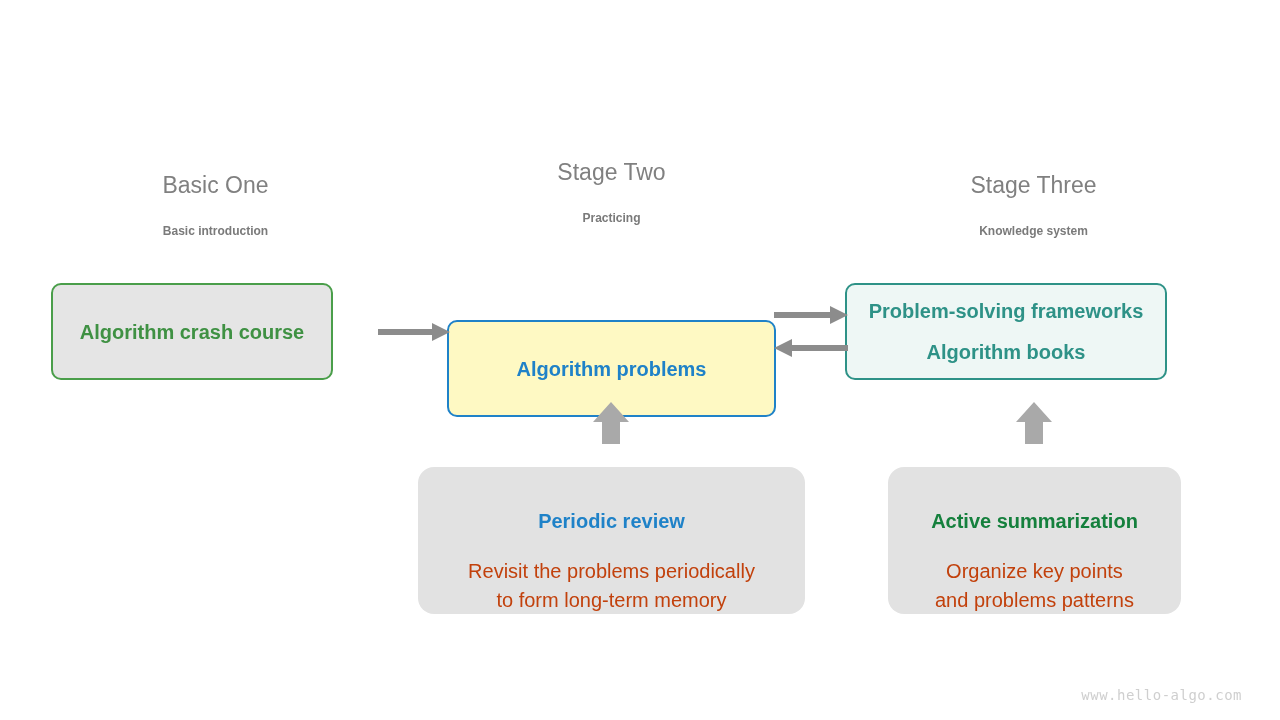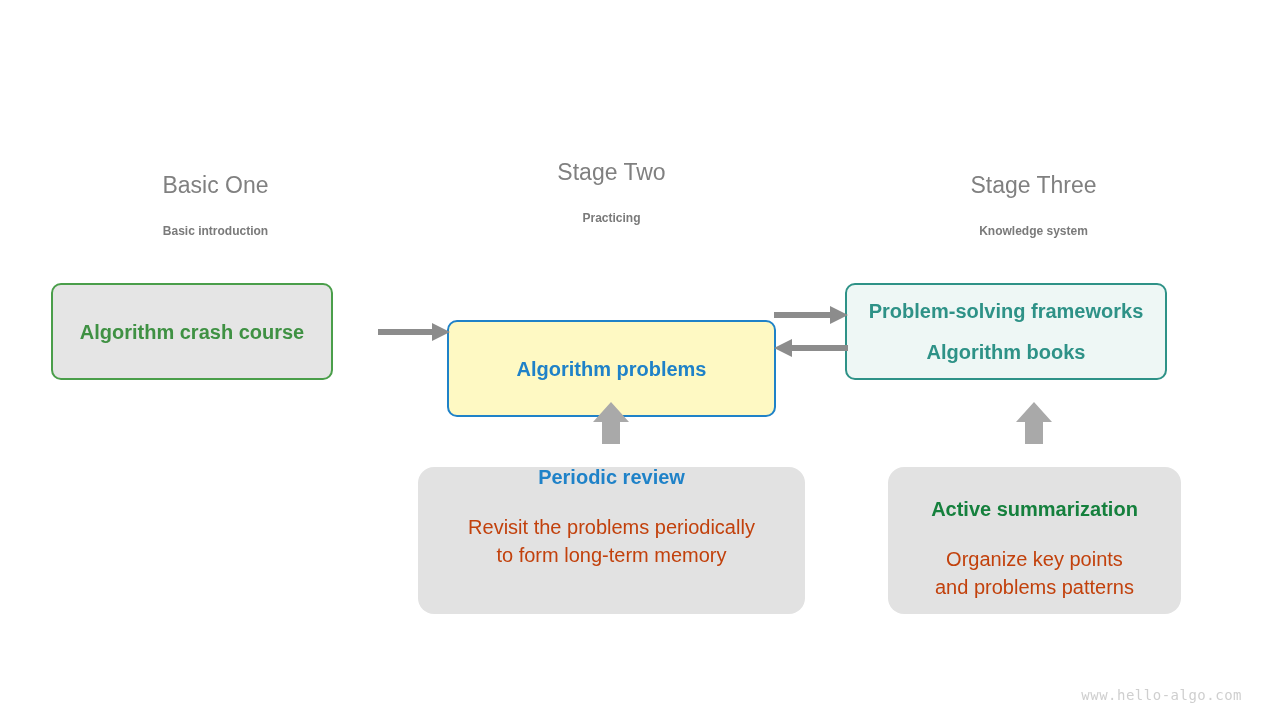--- a/index.html
+++ b/index.html
@@ -86,21 +86,21 @@
 
   
   .note {
     position: absolute;
     box-sizing: border-box;
     border-radius: 16px;
     background: #e2e2e2;
     display: flex;
     flex-direction: column;
     align-items: center;
-    justify-content: flex-start;
+    justify-content: flex-end;
     padding: 0 14px;
   }
   .note-title {
     font-size: 20px;
     font-weight: bold;
     line-height: 1;
     white-space: nowrap;
   }
   .note-body {
     margin-top: 26px;

